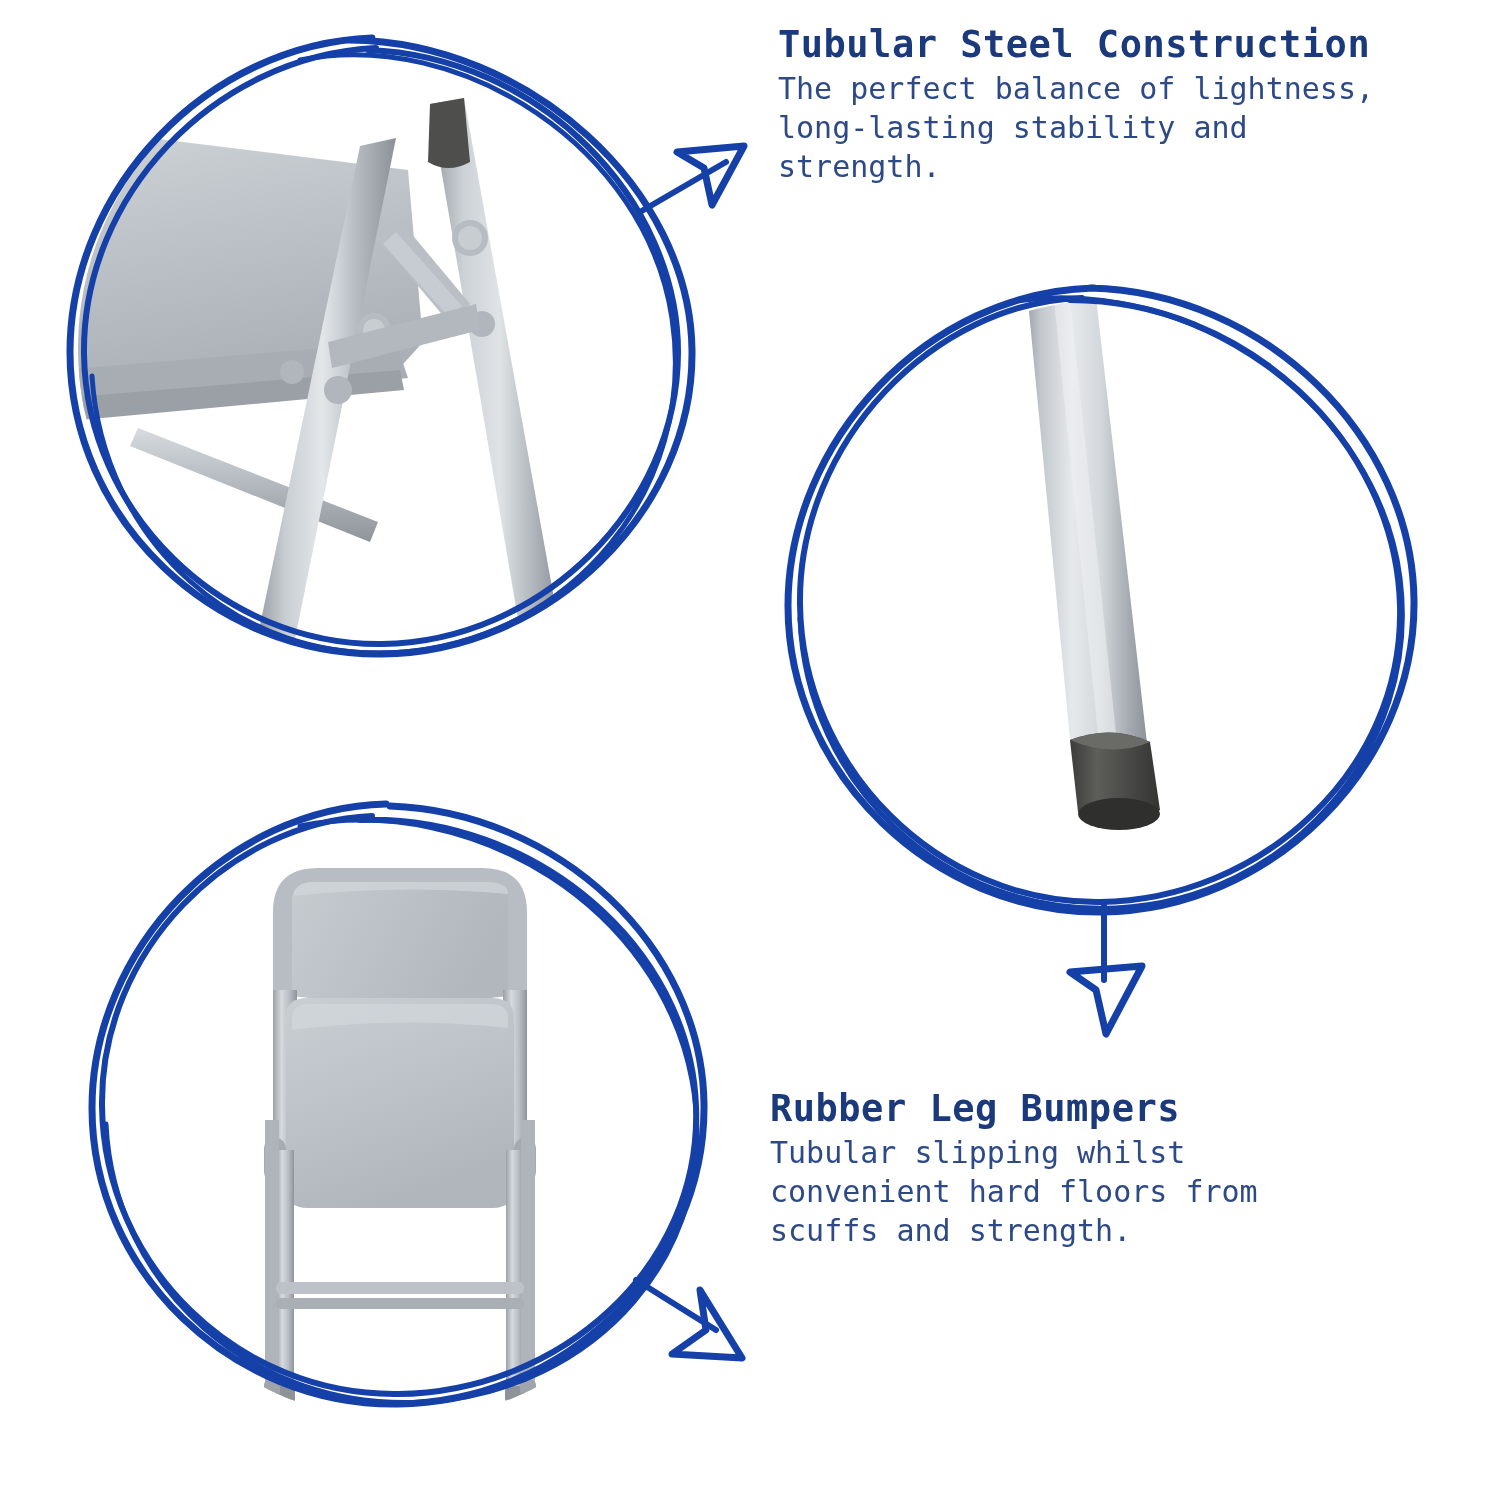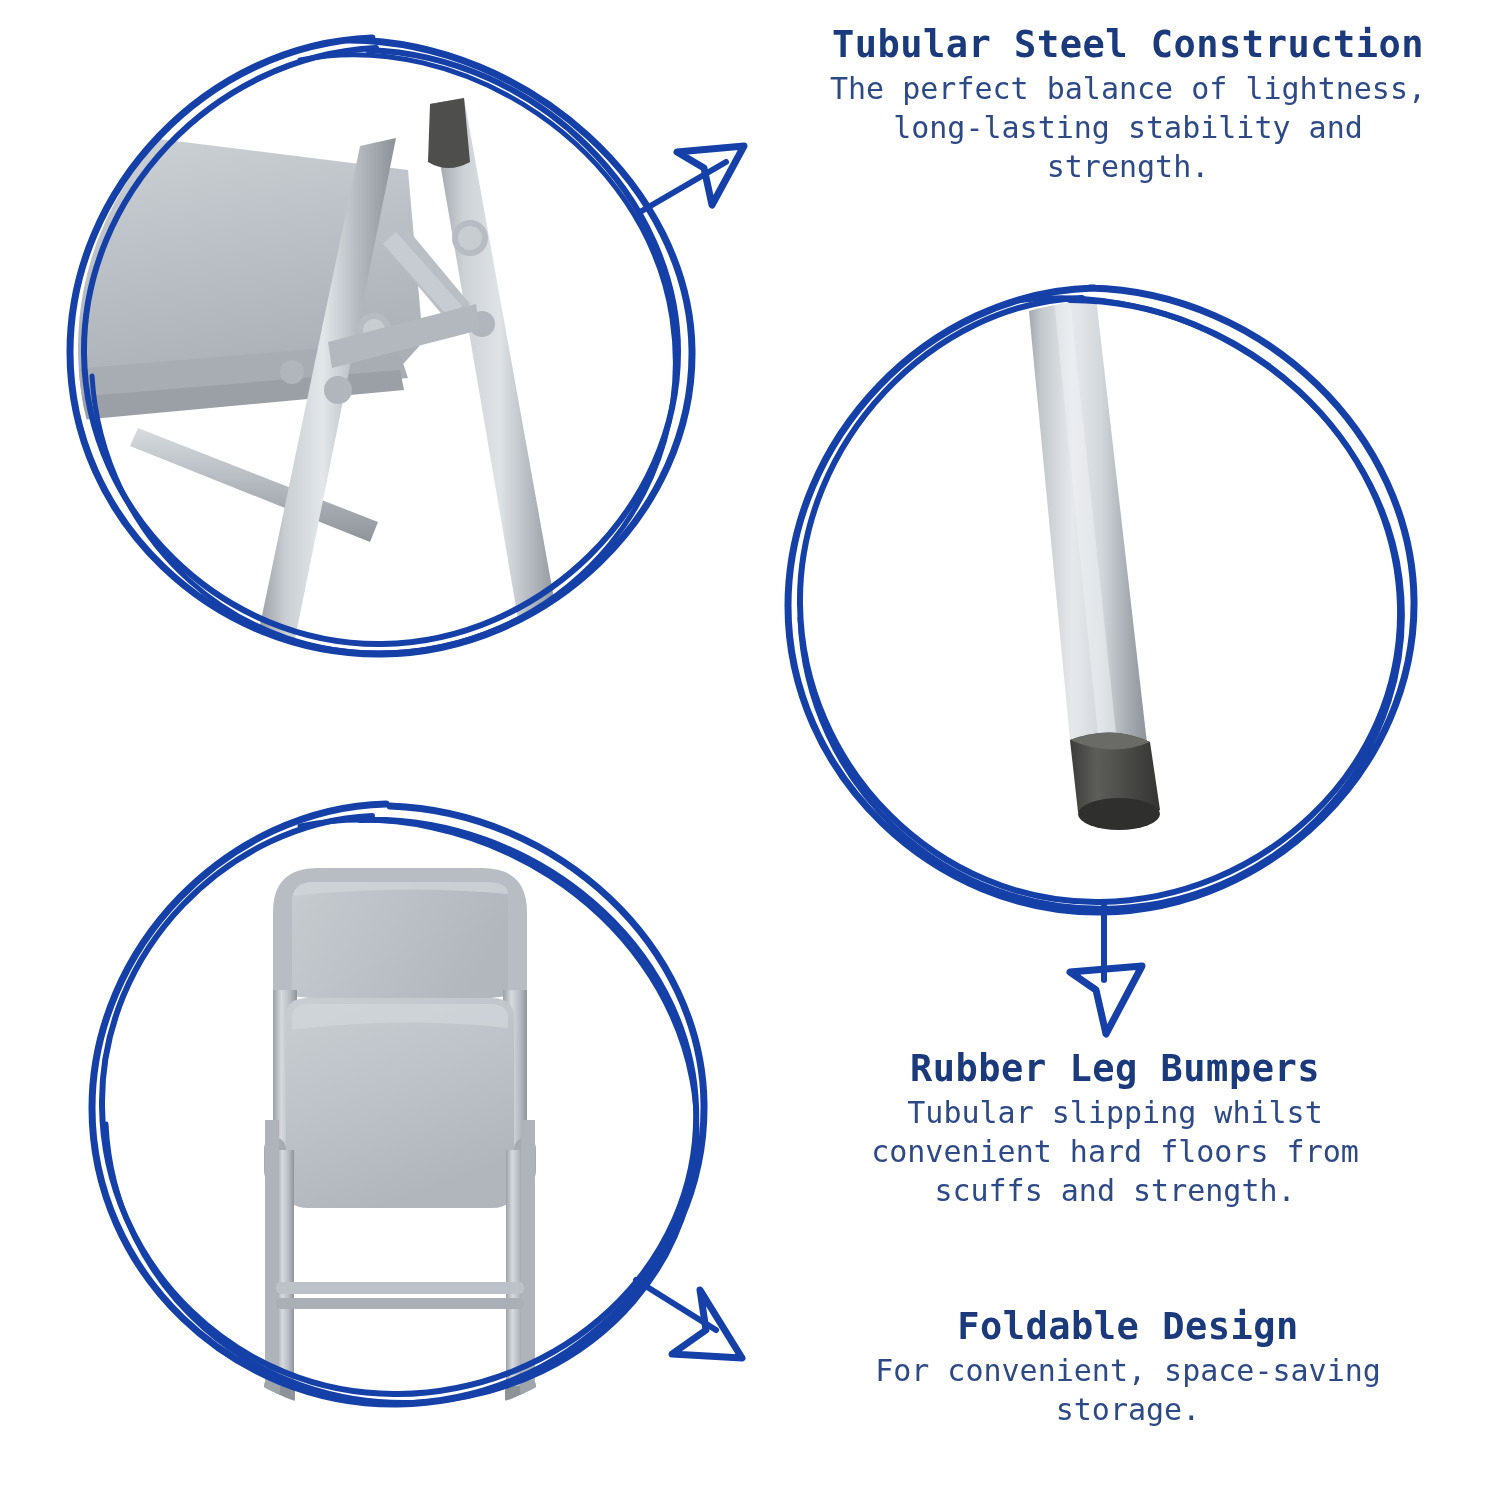--- a/index.html
+++ b/index.html
@@ -42,22 +42,22 @@
   .feature-body {
     font-family: "DejaVu Sans Mono", "Liberation Mono", monospace;
     font-weight: normal;
     color: #2e4a86;
     font-size: 30px;
     line-height: 1.30;
     margin: 0;
   }
   .feature-body div { white-space: nowrap; }
 
-  .align-left  { text-align: center; }
-  .align-center{ text-align: center; }
+  .align-left  { text-align: left; }
+  .align-center{ text-align: left; margin-top: 40px; }
 
   
   .sketch-layer {
     position: absolute;
     left: 0; top: 0;
     width: 1500px;
     height: 1500px;
     pointer-events: none;
   }
 </style>
@@ -270,21 +270,14 @@
 
   <div class="feature-text align-center" style="left:770px; top:1048px; width:690px;">
     <div class="feature-heading">Rubber Leg Bumpers</div>
     <div class="feature-body">
       <div>Tubular slipping whilst</div>
       <div>convenient hard floors from</div>
       <div>scuffs and strength.</div>
     </div>
   </div>
 
-  <div class="feature-text align-left" style="left:778px; top:1306px; width:700px;">
-    <div class="feature-heading">Foldable Design</div>
-    <div class="feature-body">
-      <div>For convenient, space-saving</div>
-      <div>storage.</div>
-    </div>
-  </div>
 
 </div>
 
 </body></html>

